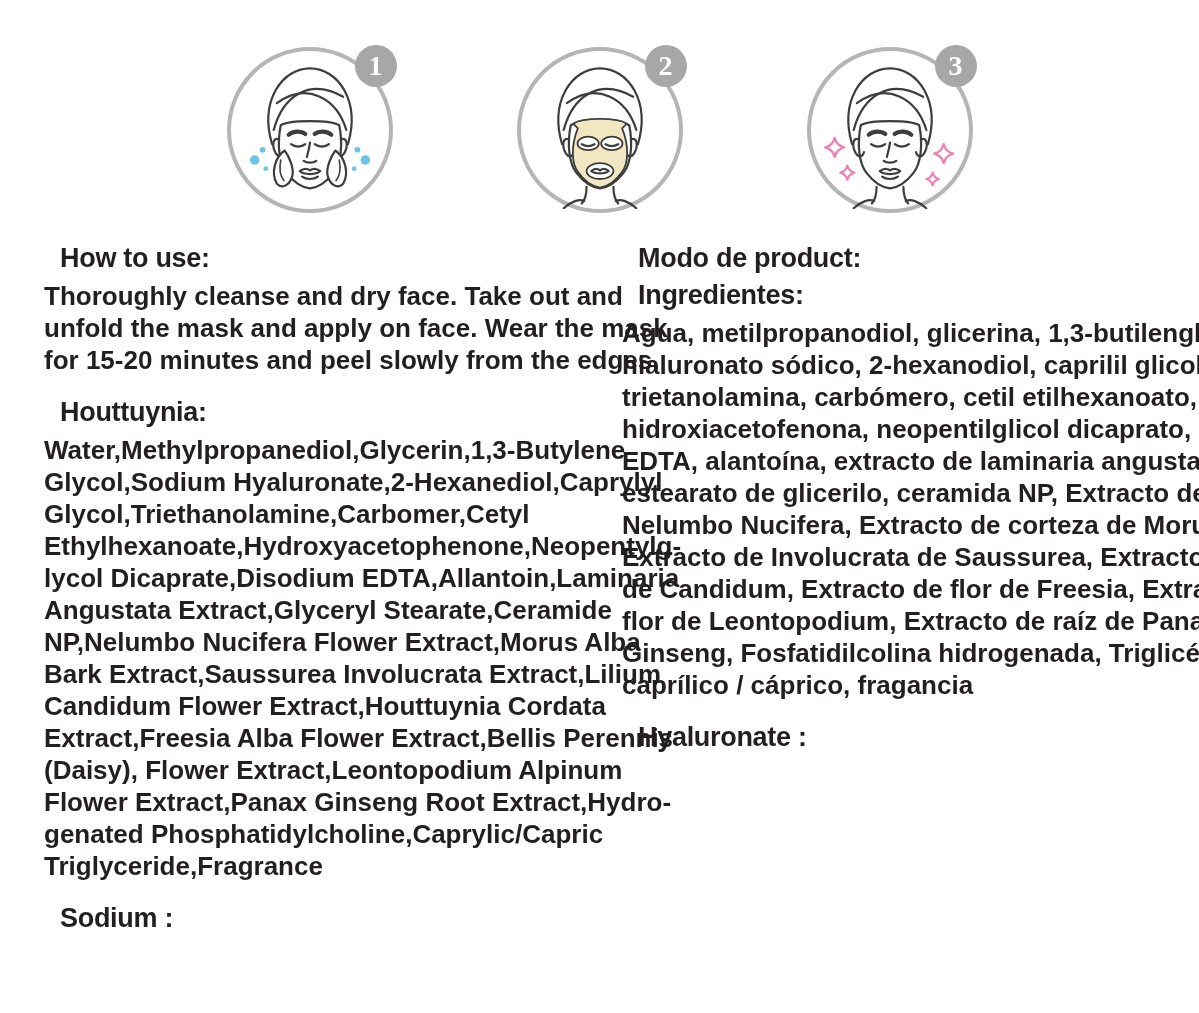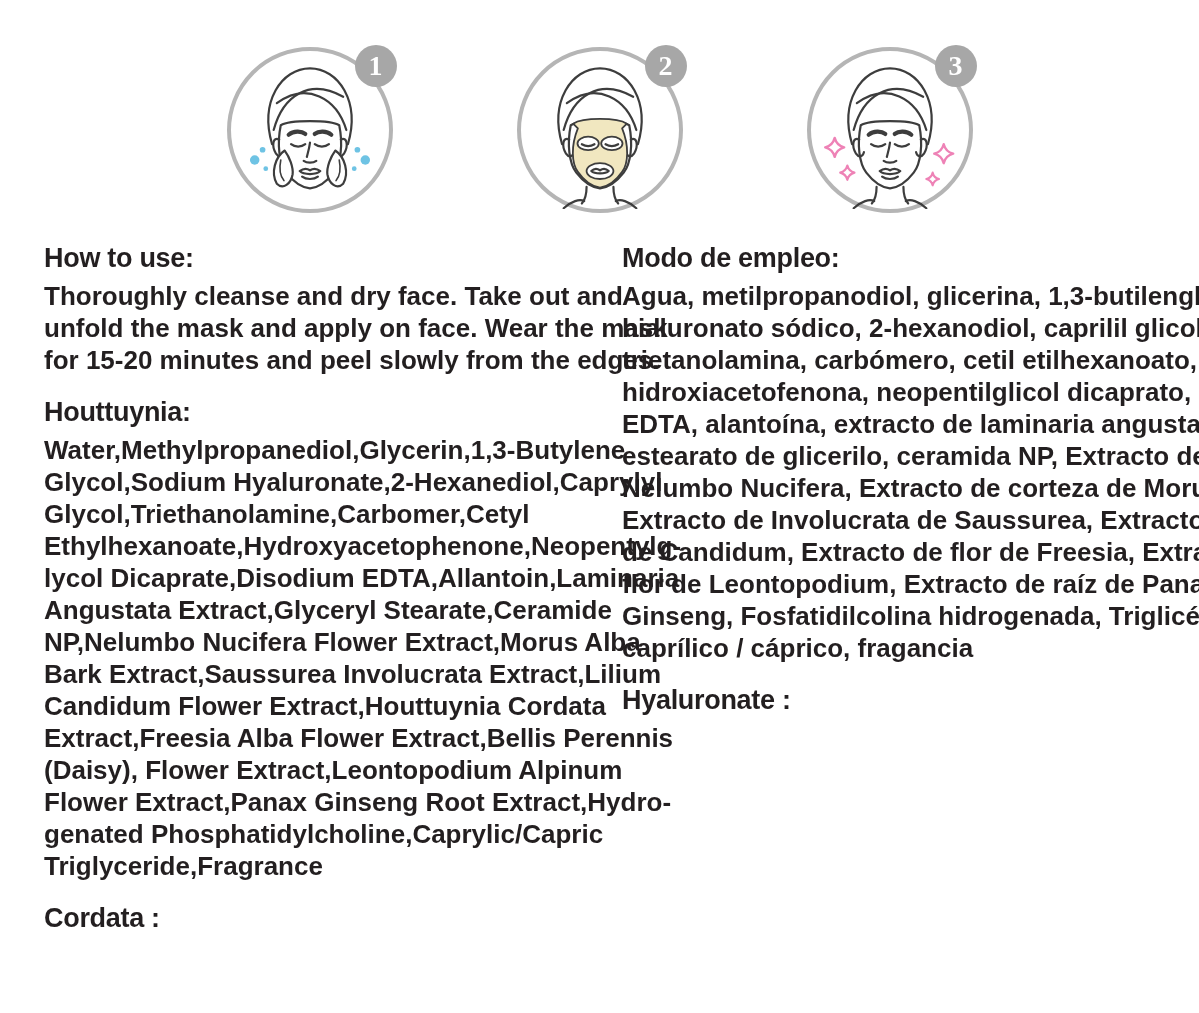--- a/index.html
+++ b/index.html
@@ -26,21 +26,21 @@
     position:absolute;top:-6px;right:-8px;width:42px;height:42px;border-radius:50%;
     background:#a7a7a7;color:#ffffff;
     font-family:"Liberation Serif", serif;font-weight:bold;font-size:28px;
     display:flex;align-items:center;justify-content:center;
   }
   
   .col{position:absolute;top:243px;}
   .col-left{left:44px;width:545px;}
   .col-right{left:622px;width:575px;}
   .col h2{
-    font-size:27px;font-weight:900;margin:0 0 6px 0;letter-spacing:-0.3px;
+    font-size:27px;font-weight:900;margin:0 0 6px 16px;letter-spacing:-0.3px;
   }
   .col p{
     font-size:26px;line-height:32px;margin:0 0 21px 0;white-space:pre;font-weight:bold;
   }
   
   .art path, .art circle, .art ellipse{vector-effect:non-scaling-stroke;}
 </style>
 </head>
 <body>
 
@@ -161,29 +161,30 @@
 NP,Nelumbo Nucifera Flower Extract,Morus Alba
 Bark Extract,Saussurea Involucrata Extract,Lilium
 Candidum Flower Extract,Houttuynia Cordata
 Extract,Freesia Alba Flower Extract,Bellis Perennis
 (Daisy), Flower Extract,Leontopodium Alpinum
 Flower Extract,Panax Ginseng Root Extract,Hydro-
 genated Phosphatidylcholine,Caprylic/Capric
 Triglyceride,Fragrance</p>
     </section>
     <section>
-      <h2>Cordata :</h2>
+      <h2>Sodium :</h2>
     </section>
   </div>
 
   <div class="col col-right">
     <section>
-      <h2>Modo de empleo:</h2>
-    </section>
-    <section>
+      <h2>Modo de product:</h2>
+    </section>
+    <section>
+      <h2>Ingredientes:</h2>
       <p>Agua, metilpropanodiol, glicerina, 1,3-butilenglicol,
 hialuronato sódico, 2-hexanodiol, caprilil glicol,
 trietanolamina, carbómero, cetil etilhexanoato,
 hidroxiacetofenona, neopentilglicol dicaprato, disodio
 EDTA, alantoína, extracto de laminaria angustata,
 estearato de glicerilo, ceramida NP, Extracto de
 Nelumbo Nucifera, Extracto de corteza de Morus Alba,
 Extracto de Involucrata de Saussurea, Extracto de flor
 de Candidum, Extracto de flor de Freesia, Extracto de
 flor de Leontopodium, Extracto de raíz de Panax

